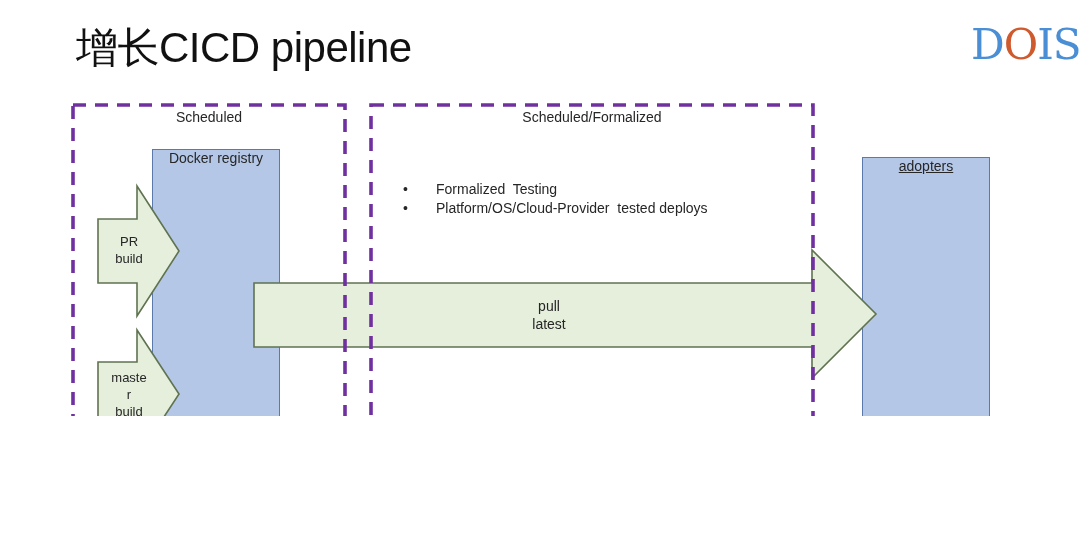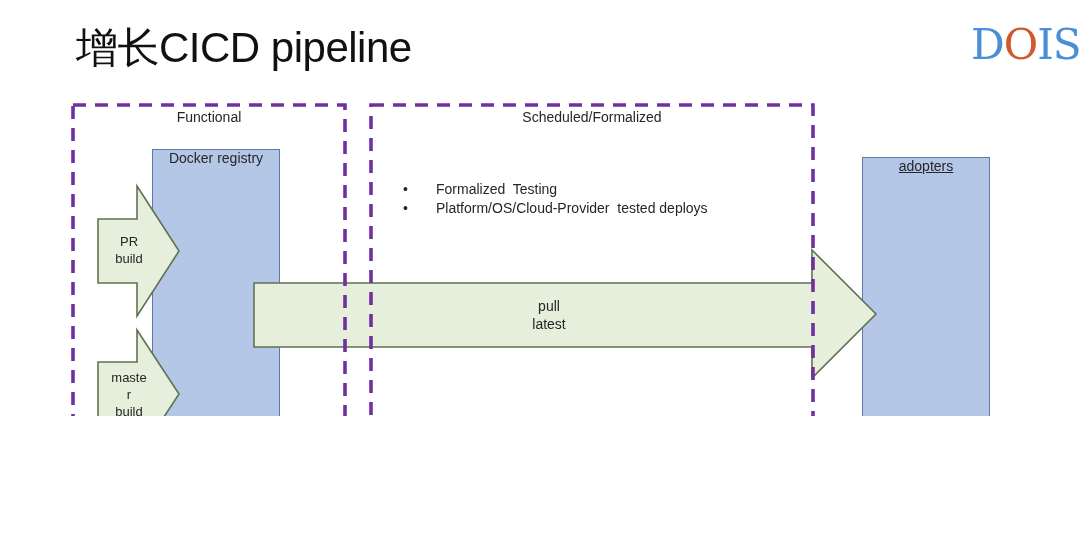--- a/index.html
+++ b/index.html
@@ -64,21 +64,21 @@
   </div>
 
   <svg class="shapes" viewBox="0 0 1080 548" aria-hidden="true">
     <polygon class="arrow" points="98,219 137,219 137,186 179,251 137,316 137,283 98,283"></polygon>
     <polygon class="arrow" points="98,362 137,362 137,330 179,394 137,458 137,427 98,427"></polygon>
     <polygon class="arrow" points="254,283 812,283 812,250 876,314 812,378 812,347 254,347"></polygon>
     <rect class="dashed" x="73" y="105" width="272" height="384"></rect>
     <rect class="dashed" x="371" y="105" width="442" height="384"></rect>
   </svg>
 
-  <div class="group-label label-continuous">Functional</div>
+  <div class="group-label label-continuous">Scheduled</div>
   <div class="group-label label-scheduled">Scheduled/Formalized</div>
 
   <ul class="bullets">
     <li class="bullet-row"><span class="bullet-dot">•</span><span class="bullet-text">Formalized  Testing</span></li>
     <li class="bullet-row"><span class="bullet-dot">•</span><span class="bullet-text">Platform/OS/Cloud-Provider  tested deploys</span></li>
   </ul>
 
   <div class="arrow-label label-pr">
     <div>PR</div>
     <div>build</div>

